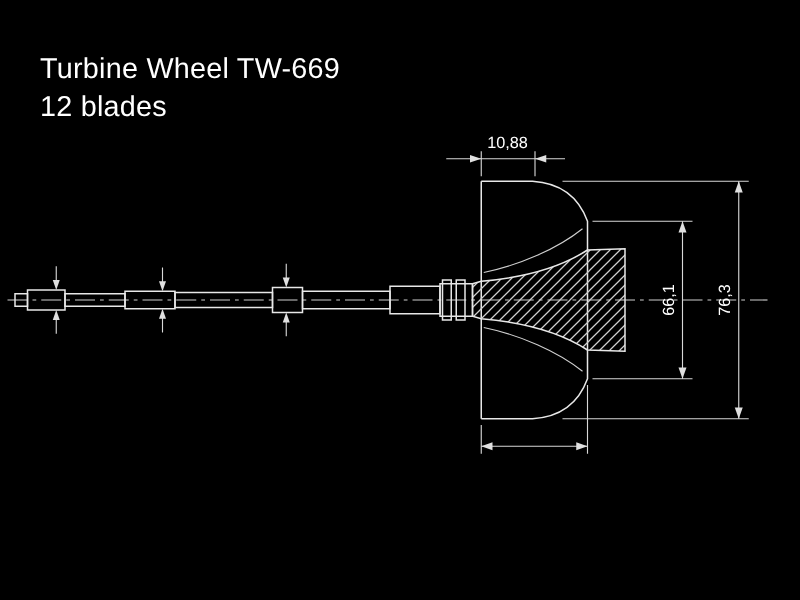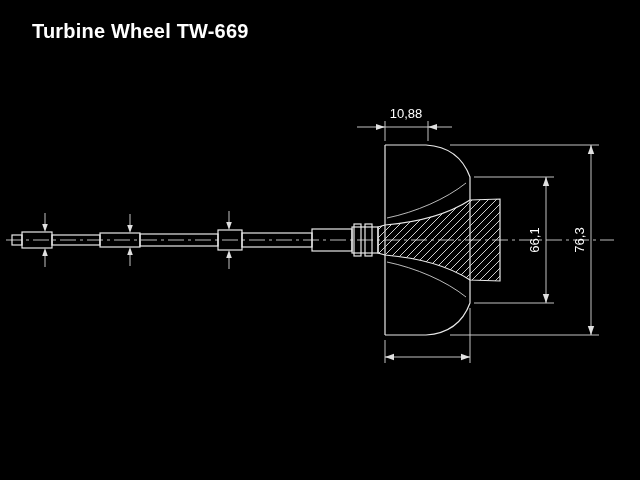--- a/index.html
+++ b/index.html
@@ -13,27 +13,26 @@
   }
   .stage {
     position: relative;
     width: 640px;
     height: 480px;
     background: #000000;
   }
   .title-block {
     position: absolute;
     left: 32px;
-    top: 16px;
+    top: 39px;
     color: #ffffff;
-    font-size: 20px;
+    font-size: 23px;
     line-height: 31px;
     letter-spacing: 0.2px;
     z-index: 2;
-    font-weight: bold;
   }
   svg.drawing {
     position: absolute;
     left: 0;
     top: 0;
     z-index: 1;
   }
   .outline { stroke: #e8e8e8; stroke-width: 1.2; fill: none; }
   .thin    { stroke: #cfcfcf; stroke-width: 0.9; fill: none; }
   .dim     { stroke: #d8d8d8; stroke-width: 0.9; fill: none; }
@@ -44,20 +43,21 @@
     fill: #ffffff;
   }
 </style>
 </head>
 <body>
 
 <div class="stage">
 
   <div class="title-block">
     <div>Turbine Wheel TW-669</div>
+    <div>12 blades</div>
   </div>
 
   <svg class="drawing" width="640" height="480" viewBox="0 0 640 480">
 
     <defs>
       <pattern id="hatch" width="8" height="8" patternUnits="userSpaceOnUse">
         <path d="M0,8 L8,0 M-1,1 L1,-1 M7,9 L9,7" stroke="#cfcfcf" stroke-width="1" fill="none"></path>
       </pattern>
     </defs>
 

